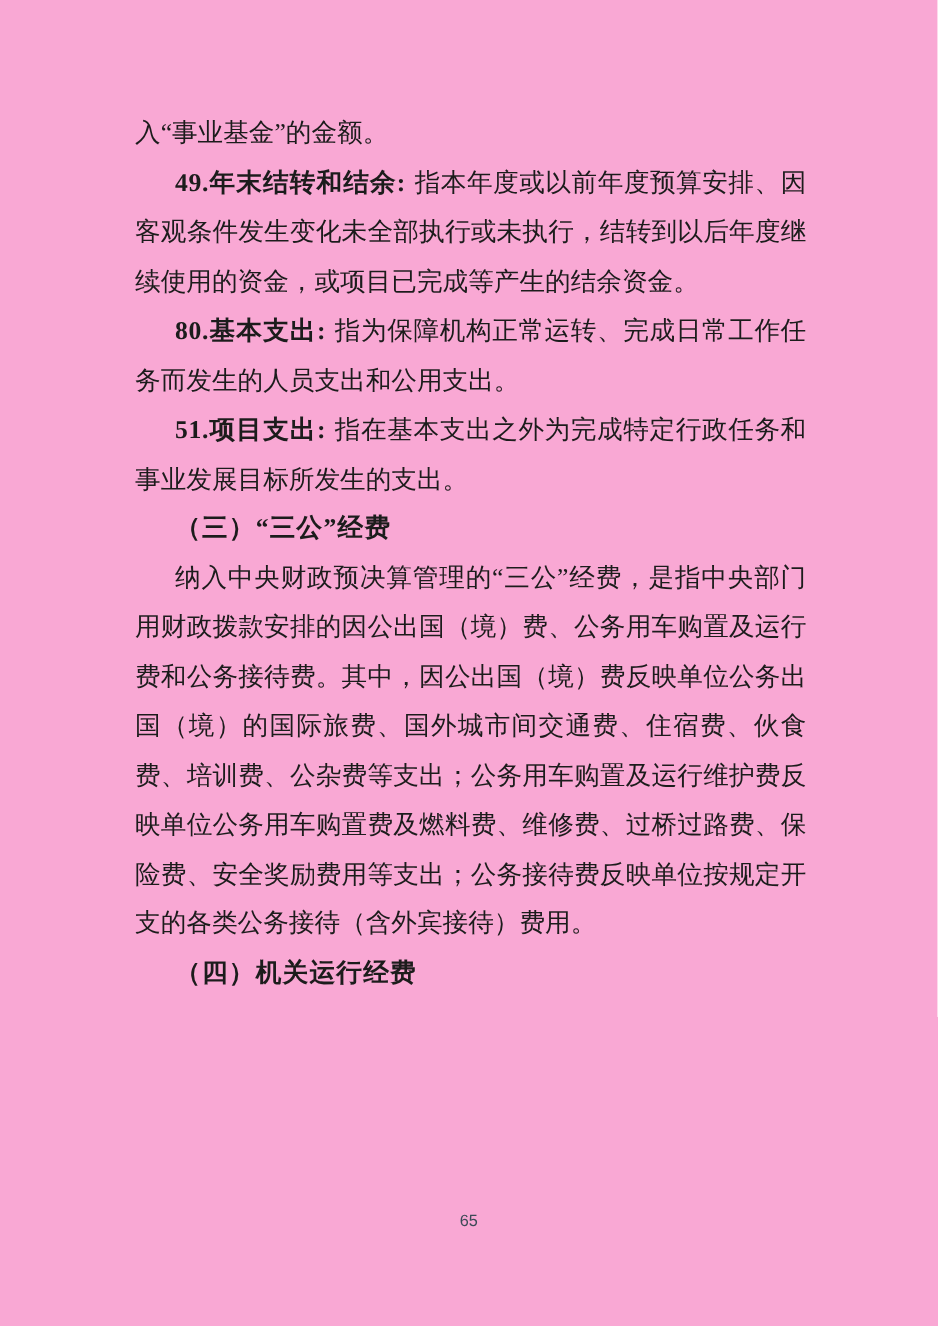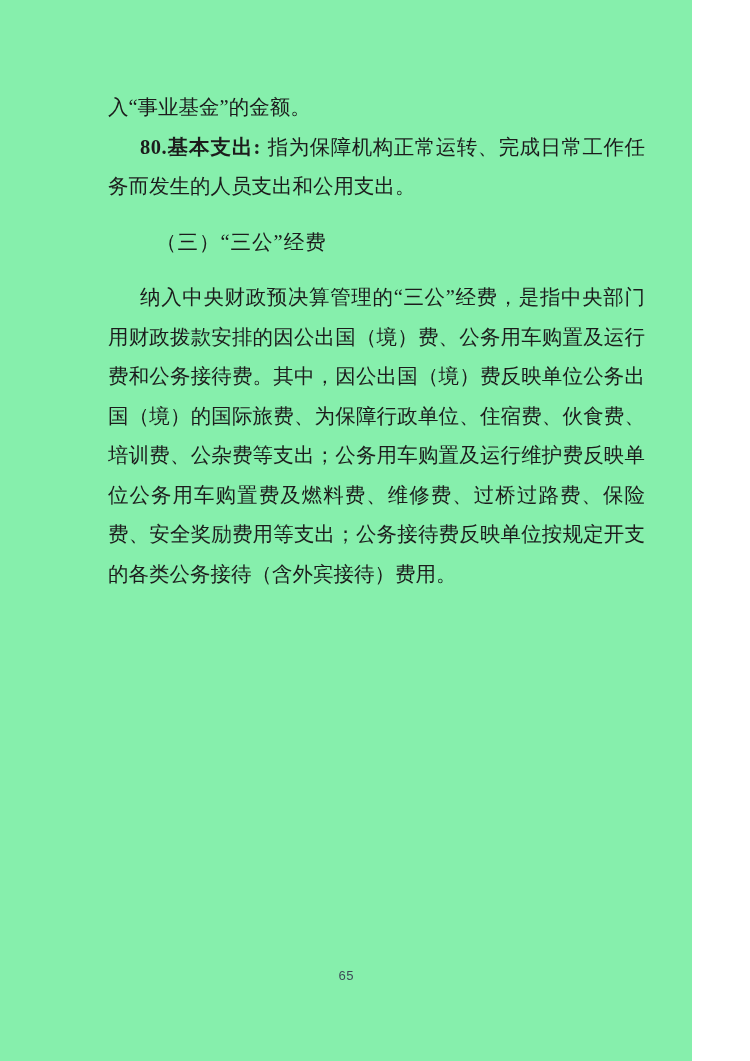--- a/index.html
+++ b/index.html
@@ -2,23 +2,23 @@
 <html lang="zh"><head>
 <meta charset="utf-8">
 <style>
   html, body {
     margin: 0;
     padding: 0;
     background: #ffffff;
   }
   .page {
     position: relative;
-    width: 692px;
+    width: 750px;
     height: 1061px;
-    background: #86efac;
+    background: #f9a8d4;
     overflow: hidden;
     font-family: "Liberation Serif", "DejaVu Serif", serif;
   }
   .content {
     position: absolute;
     left: 108px;
     top: 88px;
     width: 537px;
     color: #1c1c1c;
     font-size: 20.5px;
@@ -33,55 +33,62 @@
   }
   .para.no-indent {
     text-indent: 0;
   }
   .term-label {
     font-weight: bold;
     margin-right: 0.32em;
     letter-spacing: 0.5px;
   }
   .section-heading {
-    margin: 16px;
+    margin: 0;
     padding: 0;
     text-indent: 32px;
-    font-weight: normal;
+    font-weight: bold;
     letter-spacing: 1px;
   }
   .page-number {
     position: absolute;
     top: 969px;
     left: 0;
     width: 100%;
     text-align: center;
     font-size: 13px;
     line-height: 16px;
     color: #3d4a57;
-    font-family: Liberation Mono, monospace;
+    font-family: Liberation Sans, sans-serif;
   }
 </style>
 </head>
 <body>
 
 <div class="page">
   <div class="content">
 
     <p class="para no-indent">入“事业基金”的金额。</p>
 
+    <p class="para">
+      <span class="term-label">49.年末结转和结余:</span><span>指本年度或以前年度预算安排、因客观条件发生变化未全部执行或未执行，结转到以后年度继续使用的资金，或项目已完成等产生的结余资金。</span>
+    </p>
 
     <p class="para">
       <span class="term-label">80.基本支出:</span><span>指为保障机构正常运转、完成日常工作任务而发生的人员支出和公用支出。</span>
     </p>
 
+    <p class="para">
+      <span class="term-label">51.项目支出:</span><span>指在基本支出之外为完成特定行政任务和事业发展目标所发生的支出。</span>
+    </p>
 
 
     <p class="section-heading">（三）“三公”经费</p>
 
-    <p class="para">纳入中央财政预决算管理的“三公”经费，是指中央部门用财政拨款安排的因公出国（境）费、公务用车购置及运行费和公务接待费。其中，因公出国（境）费反映单位公务出国（境）的国际旅费、为保障行政单位、住宿费、伙食费、培训费、公杂费等支出；公务用车购置及运行维护费反映单位公务用车购置费及燃料费、维修费、过桥过路费、保险费、安全奖励费用等支出；公务接待费反映单位按规定开支的各类公务接待（含外宾接待）费用。</p>
+    <p class="para">纳入中央财政预决算管理的“三公”经费，是指中央部门用财政拨款安排的因公出国（境）费、公务用车购置及运行费和公务接待费。其中，因公出国（境）费反映单位公务出国（境）的国际旅费、国外城市间交通费、住宿费、伙食费、培训费、公杂费等支出；公务用车购置及运行维护费反映单位公务用车购置费及燃料费、维修费、过桥过路费、保险费、安全奖励费用等支出；公务接待费反映单位按规定开支的各类公务接待（含外宾接待）费用。</p>
 
+    <p class="section-heading">（四）机关运行经费</p>
 
 
   </div>
 
   <div class="page-number">65</div>
 </div>
 
 </body></html>

